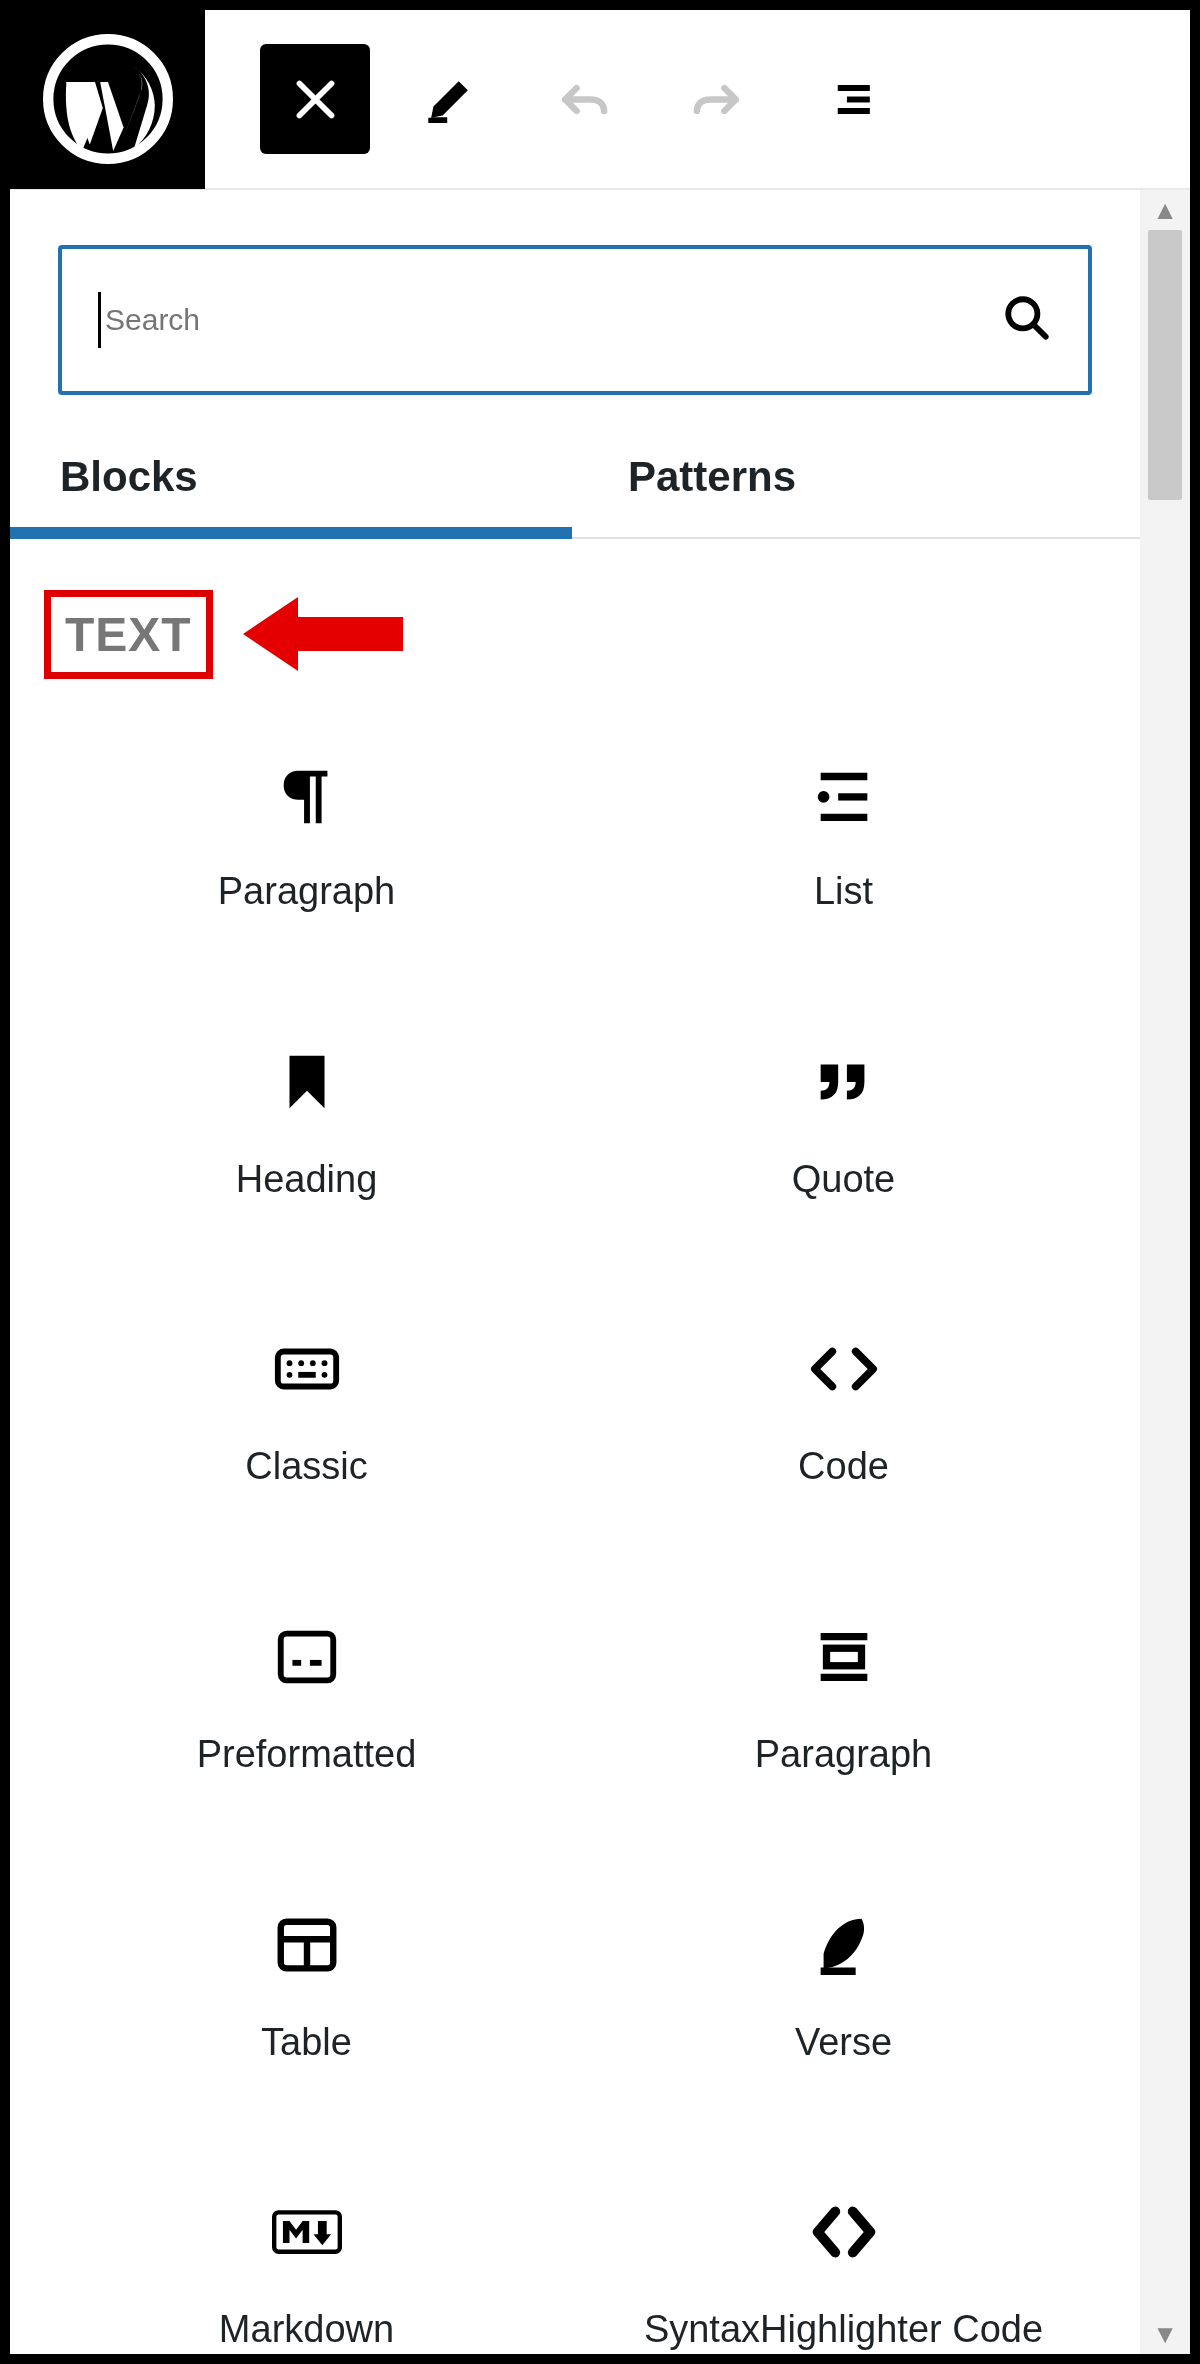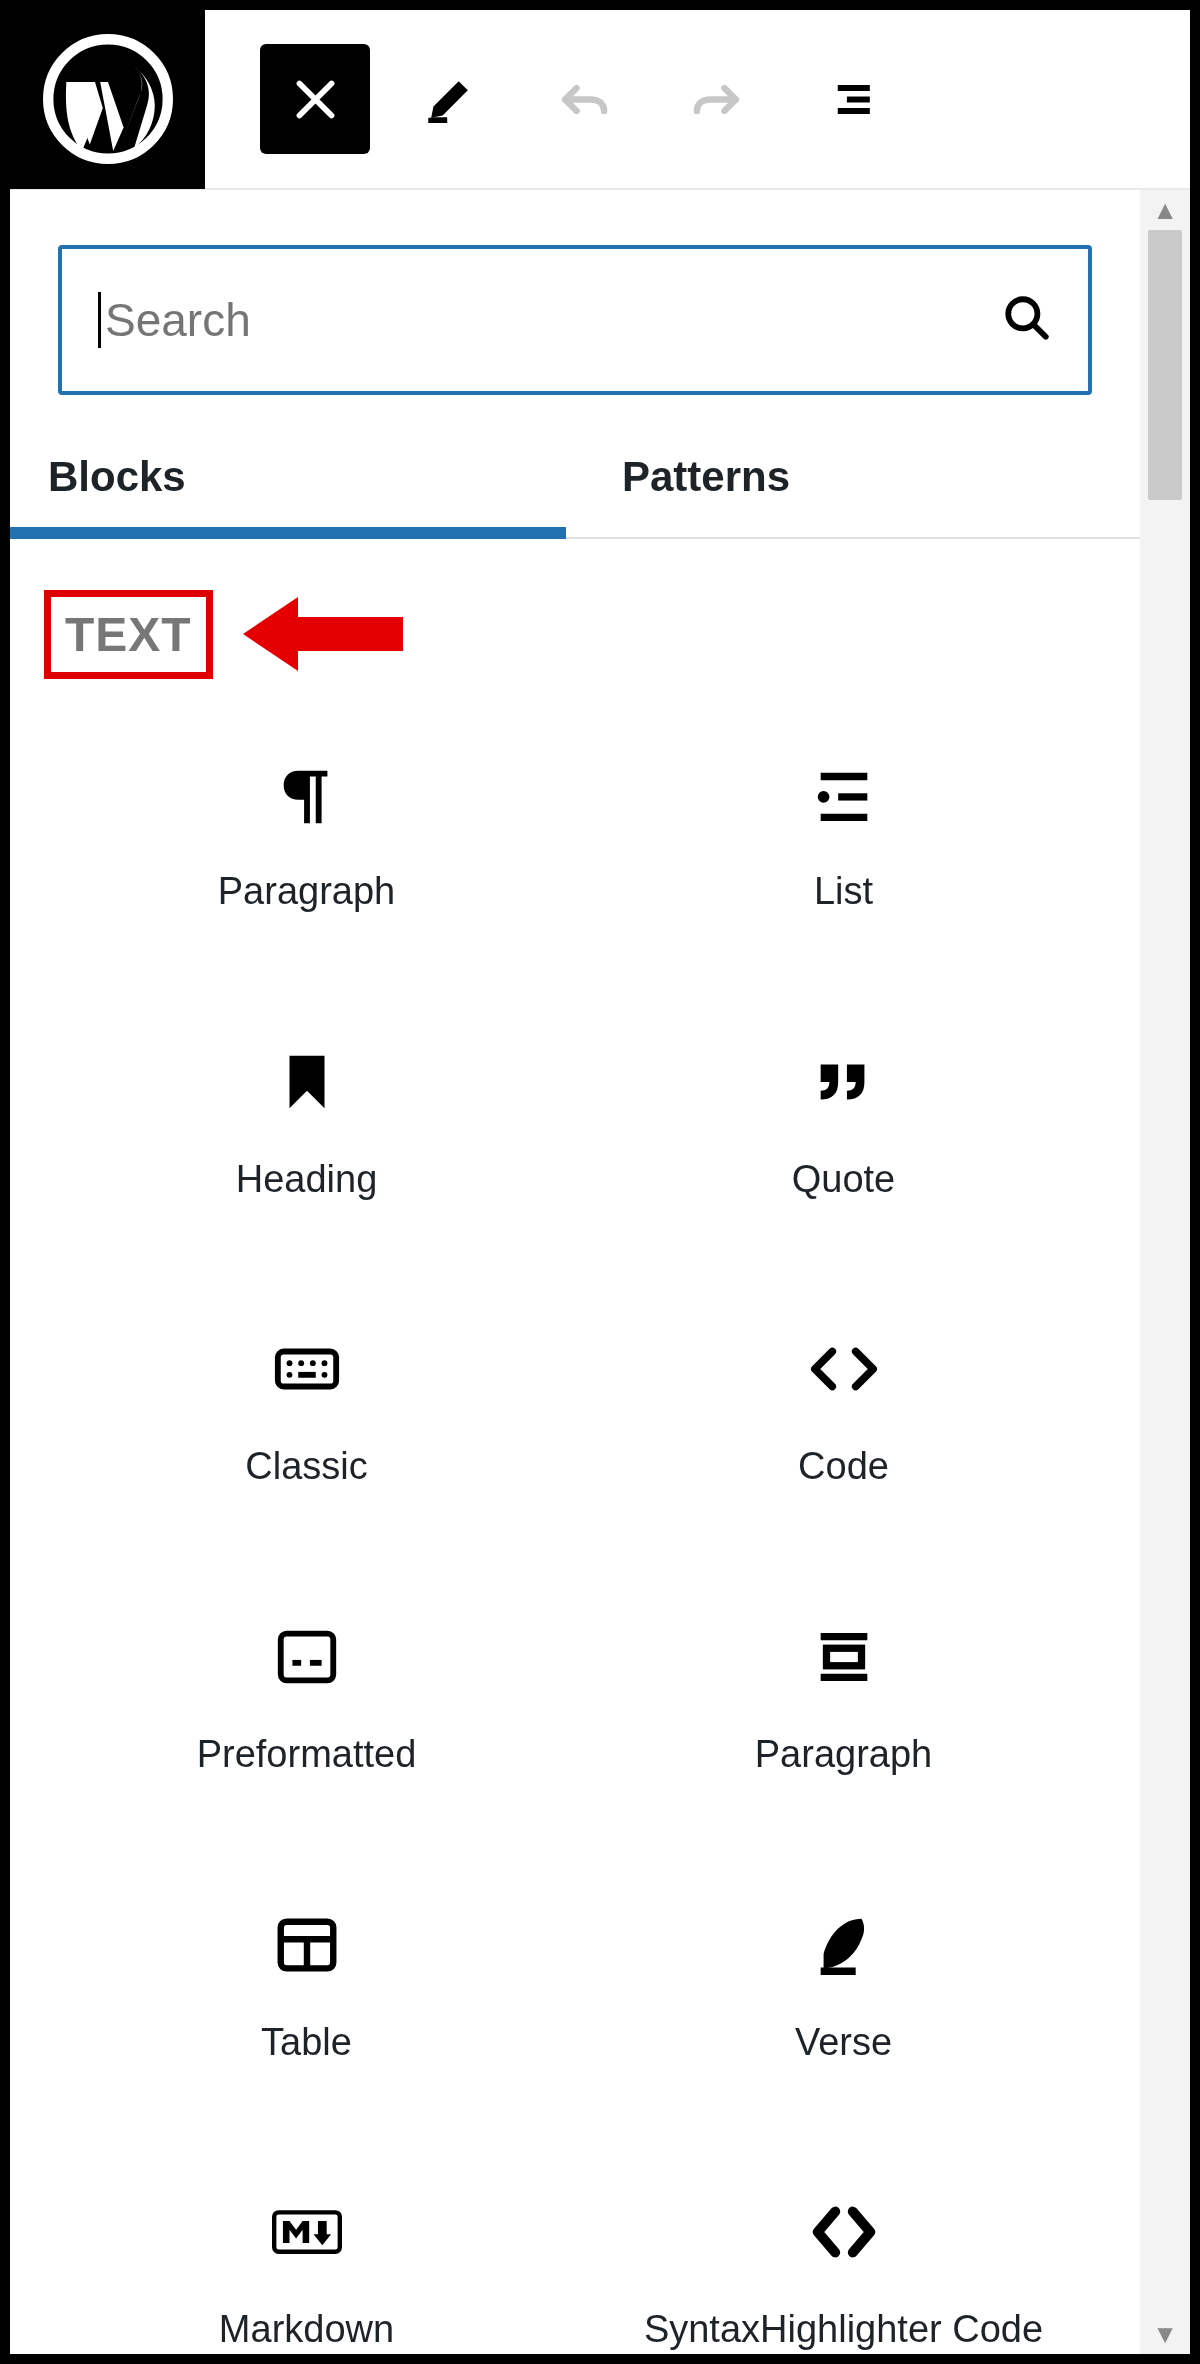--- a/index.html
+++ b/index.html
@@ -31,30 +31,30 @@
   .scrollbar .thumb {
     position: absolute; left: 8px; right: 8px; top: 40px; height: 270px; background: #c9c9c9; border-radius: 2px;
   }
 
   
   .search-wrap { padding: 55px 48px 30px 48px; }
   .search-box {
     border: 4px solid #2271b1; height: 150px; display: flex; align-items: center; padding: 0 36px; border-radius: 4px; justify-content: space-between;
   }
   .search-input {
-    border: none; outline: none; font-size: 46px; color: #757575; flex: 1; background: transparent; height: 100%;
+    border: none; outline: none; font-size: 30px; color: #757575; flex: 1; background: transparent; height: 100%;
   }
   .search-input::placeholder { color: #757575; }
   .search-caret { border-left: 3px solid #000; height: 56px; margin-right: 4px; }
   .search-mag svg { width: 50px; height: 50px; }
 
   
   .tabs { display: flex; border-bottom: 2px solid #e1e1e1; }
   .tab {
-    flex: 1; text-align: left; padding: 28px 50px 36px 38px; font-size: 42px; font-weight: 600; color: #1d2327; position: relative; cursor: pointer;
+    flex: 1; text-align: left; padding: 28px 50px 36px 50px; font-size: 42px; font-weight: 600; color: #1d2327; position: relative; cursor: pointer;
   }
   .tab:nth-child(2) { text-align: left; padding-left: 56px; }
   .tab.active::after {
     content: ""; position: absolute; left: 0; right: 0; bottom: -2px; height: 12px; background: #2271b1;
   }
   .tab:first-child.active::after { left: 0; width: 100%; }
 
   
   .cat-row { padding: 50px 34px 10px 34px; display: flex; align-items: center; }
   .cat-box {

